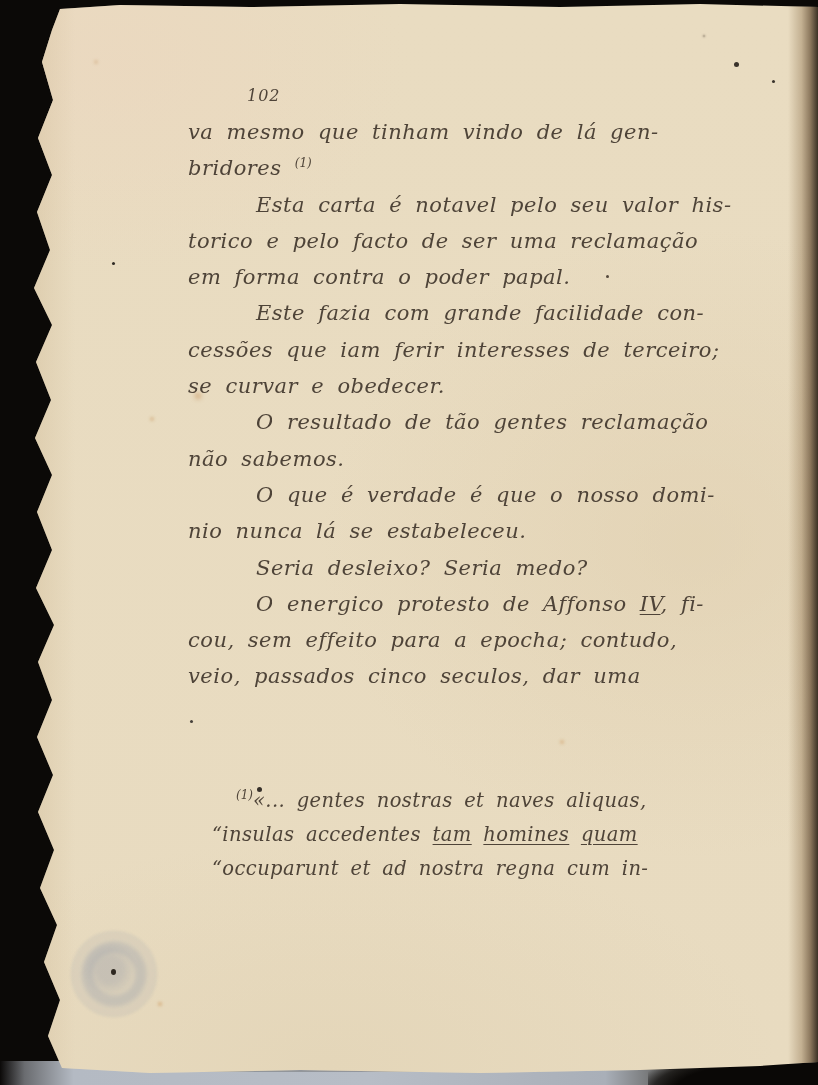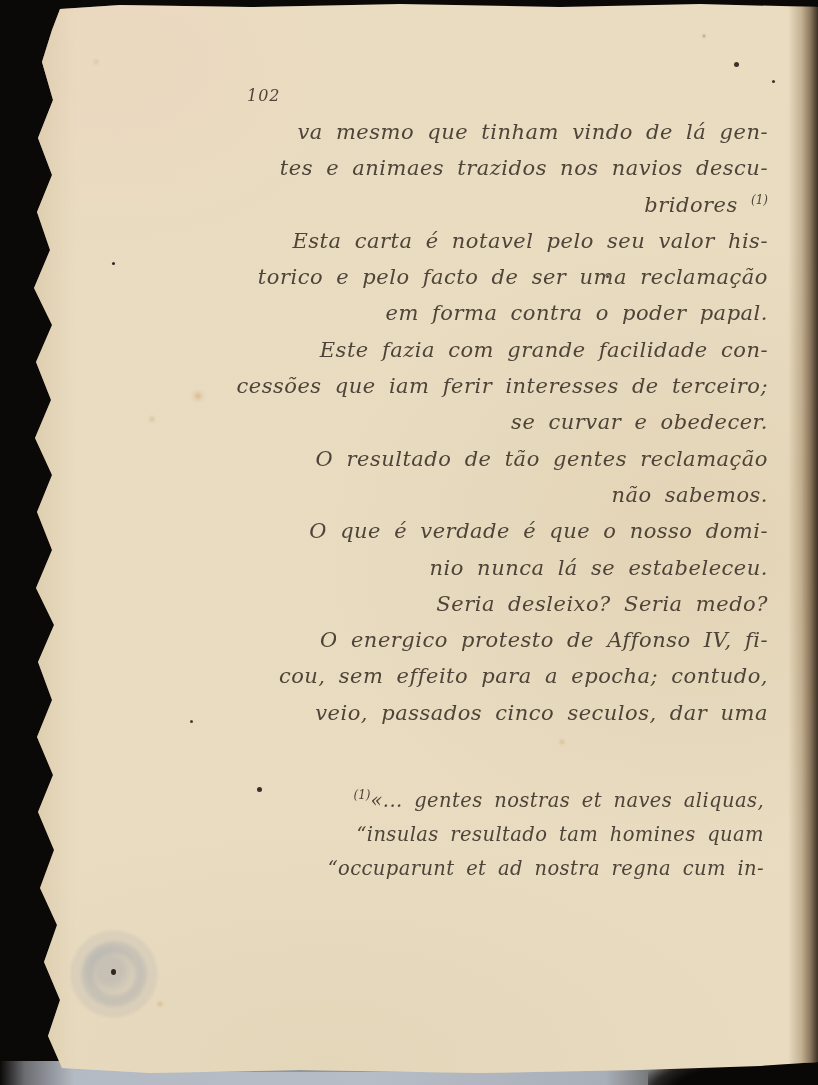--- a/index.html
+++ b/index.html
@@ -17,37 +17,37 @@
     background:
       radial-gradient(ellipse 420px 300px at 14% 6%, rgba(236,213,190,.5), transparent 70%),
       radial-gradient(ellipse 500px 420px at 85% 50%, rgba(221,203,170,.45), transparent 75%),
       radial-gradient(ellipse 600px 300px at 40% 98%, rgba(224,209,178,.5), transparent 75%),
       linear-gradient(#e9dcc1,#e8dbc0);
     clip-path:polygon(60px 9px,120px 5px,250px 7px,400px 4px,560px 7px,700px 4px,818px 7px,
       818px 1062px,760px 1066px,640px 1070px,480px 1073px,300px 1070px,150px 1073px,62px 1068px,
       48px 1036px,60px 1000px,44px 962px,57px 925px,40px 888px,54px 850px,38px 812px,53px 775px,
       37px 737px,52px 700px,38px 662px,54px 625px,36px 588px,52px 550px,37px 512px,52px 475px,
       35px 438px,51px 400px,36px 362px,52px 325px,34px 288px,50px 250px,37px 212px,52px 175px,
-      38px 138px,53px 100px,42px 62px,52px 30px);text-align:right;}
+      38px 138px,53px 100px,42px 62px,52px 30px);}
   .right-shadow{position:absolute;top:0;right:0;width:30px;height:1063px;
     background:linear-gradient(to right, transparent 0%, rgba(125,95,58,.35) 45%, rgba(88,64,38,.65) 75%, rgba(30,20,10,.85) 100%);}
   .left-edge-tint{position:absolute;top:0;left:30px;width:45px;height:1080px;
     background:linear-gradient(to right, rgba(210,190,155,.5), transparent);}
   
   .ink{color:rgba(70,59,48,.95);font-style:italic;}
   .page-number{position:absolute;left:247px;top:86px;font-size:16px;letter-spacing:1px;}
   .main-text{position:absolute;left:188px;top:120px;width:580px;font-size:21px;
     letter-spacing:.5px;word-spacing:6px;}
   .main-text .line{height:36.3px;white-space:nowrap;}
   .footnote{position:absolute;left:204px;top:788px;width:560px;font-size:19.5px;
     letter-spacing:.4px;word-spacing:5px;}
-  .footnote .line{height:34.6px;white-space:nowrap;}
+  .footnote .line{height:34.6px;white-space:nowrap;margin-left:8px;}
   .indent{padding-left:68px;}
   .fn-indent{padding-left:24px;}
-  .u{text-underline-offset:3px;text-decoration-thickness:1px;}
+  .u{text-decoration:underline;text-underline-offset:3px;text-decoration-thickness:1px;}
   .sup{vertical-align:super;font-size:12px;letter-spacing:0;}
   
   .stamp{position:absolute;left:70px;top:930px;width:88px;height:88px;border-radius:50%;
     background:
       radial-gradient(circle at 50% 50%, rgba(130,142,165,.10) 0 30%, rgba(128,140,164,.30) 38% 48%, rgba(130,142,165,.12) 56% 68%, transparent 72%),
       radial-gradient(circle at 45% 45%, rgba(120,132,158,.22) 0 18%, transparent 40%);
     filter:blur(1px);}
   .stamp-dot{position:absolute;left:111px;top:969px;width:5px;height:6px;border-radius:50%;
     background:#2e2821;}
   
@@ -67,41 +67,40 @@
   <div class="corner-blob"></div>
 
   <div class="paper">
     <div class="left-edge-tint"></div>
     <div class="right-shadow"></div>
 
     <div class="page-number ink">102</div>
 
     <div class="main-text ink" id="main-text">
         <div class="line"><span>va mesmo que tinham vindo de lá gen-</span></div>
-        <div class="line"><span>tes e animaes trazidos nos navios descu-</span></div>
         <div class="line"><span>bridores </span><span class="sup">(1)</span></div>
         <div class="line indent"><span>Esta carta é notavel pelo seu valor his-</span></div>
         <div class="line"><span>torico e pelo facto de ser uma reclamação</span></div>
         <div class="line"><span>em forma contra o poder papal.</span></div>
         <div class="line indent"><span>Este fazia com grande facilidade con-</span></div>
         <div class="line"><span>cessões que iam ferir interesses de terceiro;</span></div>
         <div class="line"><span>se curvar e obedecer.</span></div>
         <div class="line indent"><span>O resultado de tão gentes reclamação</span></div>
         <div class="line"><span>não sabemos.</span></div>
         <div class="line indent"><span>O que é verdade é que o nosso domi-</span></div>
         <div class="line"><span>nio nunca lá se estabeleceu.</span></div>
         <div class="line indent"><span>Seria desleixo? Seria medo?</span></div>
         <div class="line indent"><span>O energico protesto de Affonso </span><span class="u">IV</span><span>, fi-</span></div>
         <div class="line"><span>cou, sem effeito para a epocha; contudo,</span></div>
         <div class="line"><span>veio, passados cinco seculos, dar uma</span></div>
       </div>
 
     <div class="footnote ink" id="footnote">
         <div class="line fn-indent"><span class="sup">(1)</span><span>«... gentes nostras et naves aliquas,</span></div>
-        <div class="line"><span>“insulas resultado </span><span class="u">tam</span><span> </span><span class="u">homines</span><span> </span><span class="u">quam</span></div>
+        <div class="line"><span>“insulas accedentes </span><span class="u">tam</span><span> </span><span class="u">homines</span><span> </span><span class="u">quam</span></div>
         <div class="line"><span>“occuparunt et ad nostra regna cum in-</span></div>
       </div>
 
     <div class="stamp"></div>
     <div class="stamp-dot"></div>
     <div class="specks"></div>
     <div class="foxing"></div>
   </div>
 </div>
 

